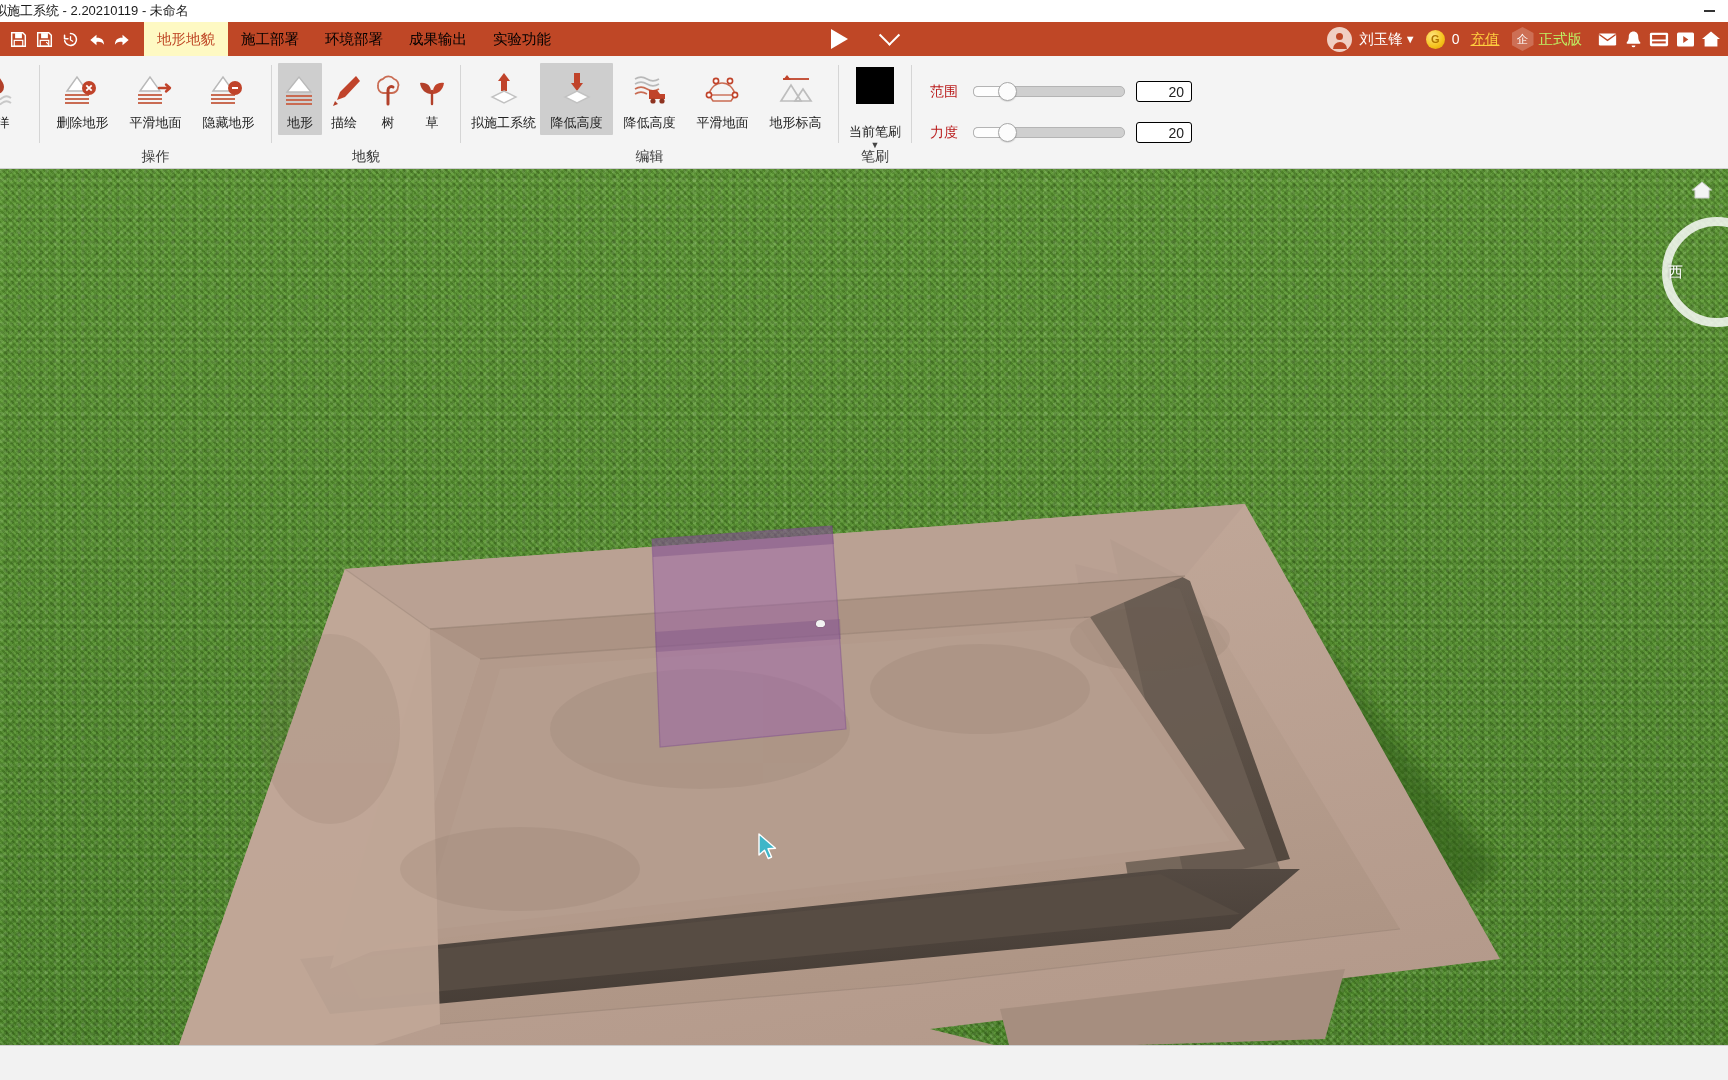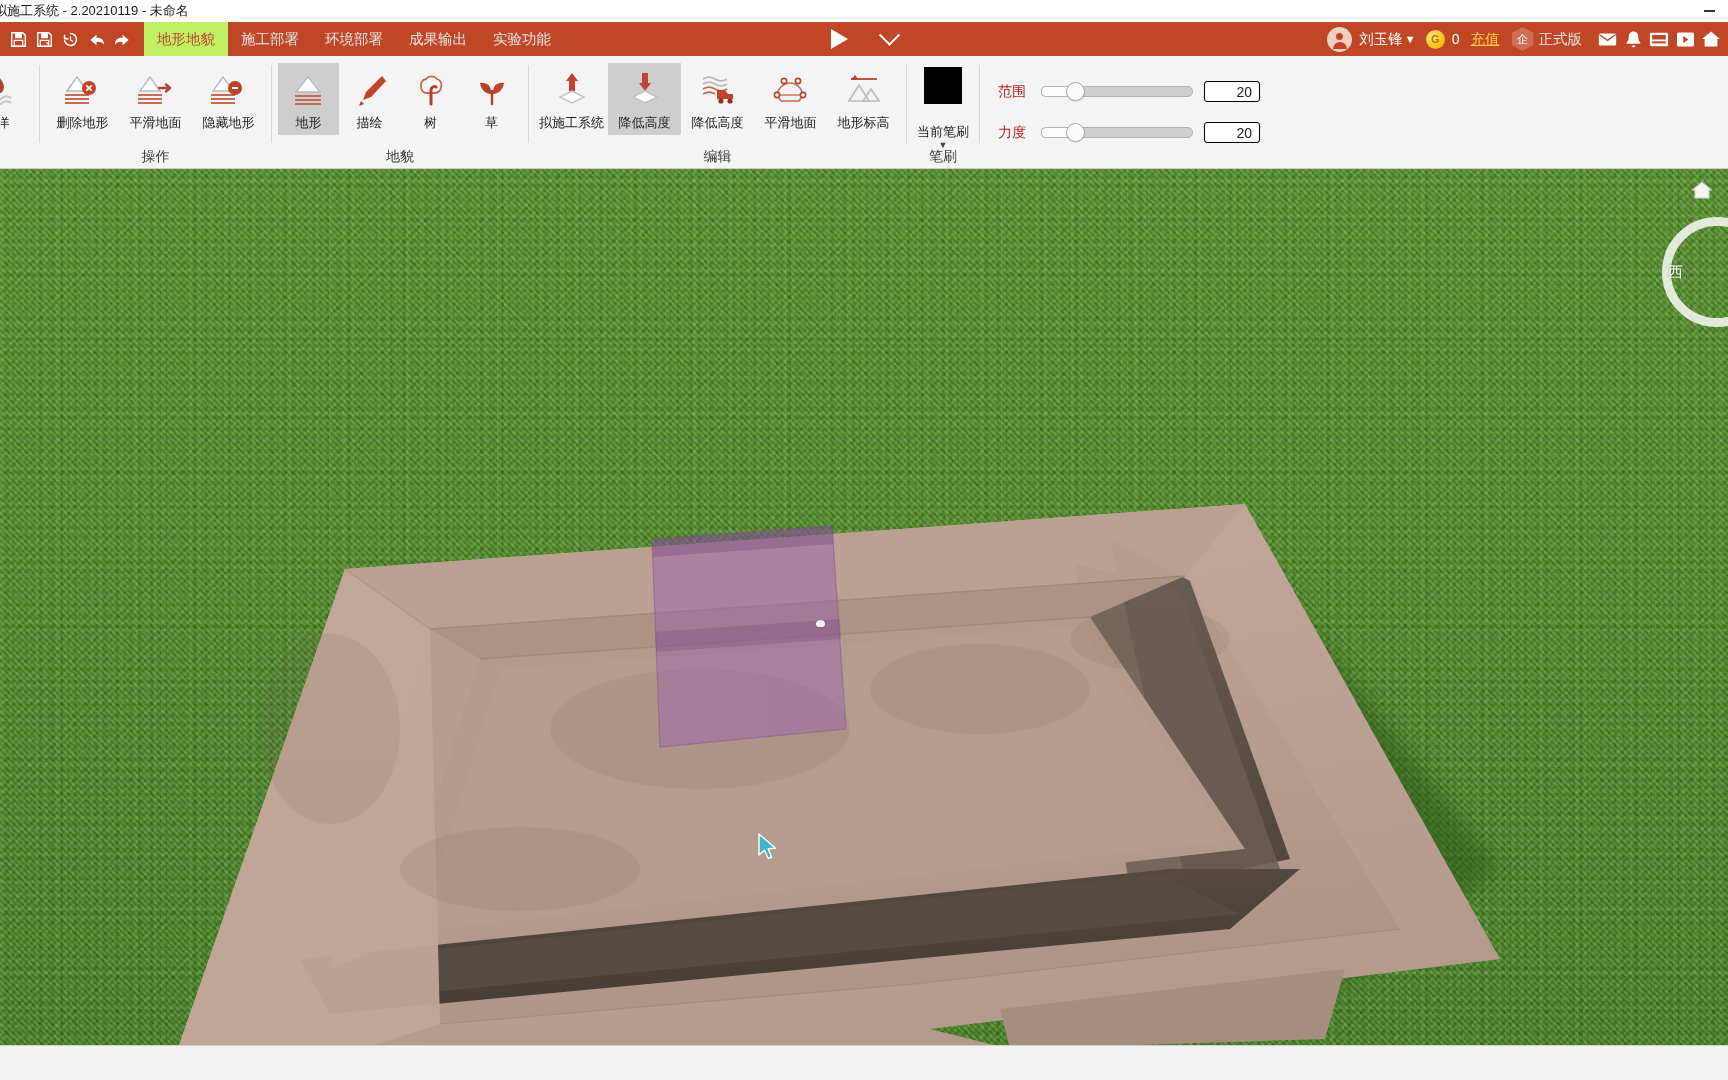--- a/index.html
+++ b/index.html
@@ -17,52 +17,52 @@
   .win-btns{position:absolute;right:4px;top:0;height:22px;display:flex;align-items:center;gap:0px;}
   .win-btn{width:30px;height:22px;display:flex;align-items:center;justify-content:center;color:#333;font-size:13px;}
   .win-btn .minbar{width:11px;height:1.5px;background:#333;display:block;}
 
   
   .ribbonbar{height:34px;background:#bf4726;display:flex;align-items:stretch;position:relative;flex:0 0 34px;}
   .rb-icons{display:flex;align-items:center;padding-left:6px;gap:2px;}
   .rb-ico{width:24px;height:26px;display:flex;align-items:center;justify-content:center;color:#fff;}
   .rb-ico svg{display:block;}
   .rb-tabs{display:flex;align-items:stretch;margin-left:10px;}
-  .rb-tab{display:flex;align-items:center;padding:0 13px;font-size:14.5px;color:#e5e5e5;height:34px;cursor:default;white-space:nowrap;}
-  .rb-tab.active{background:#bef264;color:#bf4726;}
+  .rb-tab{display:flex;align-items:center;padding:0 13px;font-size:14.5px;color:#000000;height:34px;cursor:default;white-space:nowrap;}
+  .rb-tab.active{background:#fef9c3;color:#bf4726;}
   .rb-center{position:absolute;left:0;right:0;top:0;height:34px;display:flex;align-items:center;justify-content:center;gap:34px;pointer-events:none;}
   .rb-center > *{pointer-events:auto;}
   .play-btn{width:0;height:0;border-left:17px solid #ffffff;border-top:10px solid transparent;border-bottom:10px solid transparent;}
   .chev-down{width:13px;height:13px;border-right:2.6px solid #fff;border-bottom:2.6px solid #fff;transform:rotate(45deg) translate(-3px,-3px);}
   .rb-right{margin-left:auto;display:flex;align-items:center;gap:0px;padding-right:4px;}
   .avatar{width:25px;height:25px;border-radius:50%;background:#f0cfc3;display:flex;align-items:center;justify-content:center;margin-right:7px;}
   .avatar .head{width:7px;height:7px;border-radius:50%;background:#bf4726;position:relative;top:-3px;}
   .avatar .body{width:14px;height:7px;border-radius:7px 7px 0 0;background:#bf4726;position:absolute;margin-top:12px;}
   .uname{color:#fff;font-size:14.5px;white-space:nowrap;}
   .caret{color:#fff;font-size:11px;margin-left:2px;margin-right:10px;}
   .coin{width:19px;height:19px;border-radius:50%;background:radial-gradient(circle at 35% 32%,#ffe680,#f5c21a 60%,#d99b08);display:flex;align-items:center;justify-content:center;color:#b07500;font-size:11px;font-weight:bold;margin-right:7px;}
   .coinnum{color:#fff;font-size:14px;margin-right:11px;}
   .recharge{color:#ffcf3f;font-size:14.5px;text-decoration:underline;margin-right:12px;white-space:nowrap;}
   .badge-hex{width:22px;height:24px;display:flex;align-items:center;justify-content:center;color:#fff;font-size:11px;position:relative;margin-right:5px;}
   .badge-hex .hx{position:absolute;inset:0;background:#fff;opacity:.22;clip-path:polygon(50% 0,100% 25%,100% 75%,50% 100%,0 75%,0 25%);}
   .badge-hex span{position:relative;z-index:2;font-size:11.5px;}
-  .ver{color:#e5e5e5;font-size:14.5px;margin-right:12px;white-space:nowrap;}
+  .ver{color:#bef264;font-size:14.5px;margin-right:12px;white-space:nowrap;}
   .sysico{width:26px;height:26px;display:flex;align-items:center;justify-content:center;color:#fff;}
 
   
   .ribbon{flex:0 0 112px;background:#f4f4f4;display:flex;align-items:stretch;border-bottom:1px solid #cfcfcf;position:relative;overflow:hidden;}
   .grp{display:flex;flex-direction:column;position:relative;padding:0 6px;}
   .grp-items{display:flex;align-items:flex-start;flex:1;padding-top:7px;}
   .grp-label{text-align:center;font-size:14px;color:#3a3a3a;height:19px;line-height:15px;}
   .grp-sep{width:1px;background:#d5d5d5;margin:9px 0 25px 0;flex:0 0 1px;}
   .cmd{width:73px;display:flex;flex-direction:column;align-items:center;justify-content:flex-start;padding:4px 0 3px 0;border-radius:1px;cursor:default;}
   .cmd.sel{background:#cecece;}
   .cmd .ic{height:45px;display:flex;align-items:center;justify-content:center;}
   .cmd .lb{font-size:13px;color:#222;margin-top:2px;white-space:nowrap;}
-  .cmd-narrow{width:61px;}
+  .cmd-narrow{width:44px;}
 
   
   .brush-grp{display:flex;flex-direction:column;align-items:center;padding:0 10px;}
   .brush-sw{width:38px;height:38px;background:#000;margin-top:11px;}
   .brush-lb{font-size:13px;color:#222;margin-top:19px;}
   .brush-caret{font-size:9px;color:#444;line-height:8px;margin-top:0px;}
 
   
   .sliders{display:flex;flex-direction:column;justify-content:center;gap:20px;padding:0 18px;flex:0 0 auto;}
   .slider-row{display:flex;align-items:center;gap:11px;}

